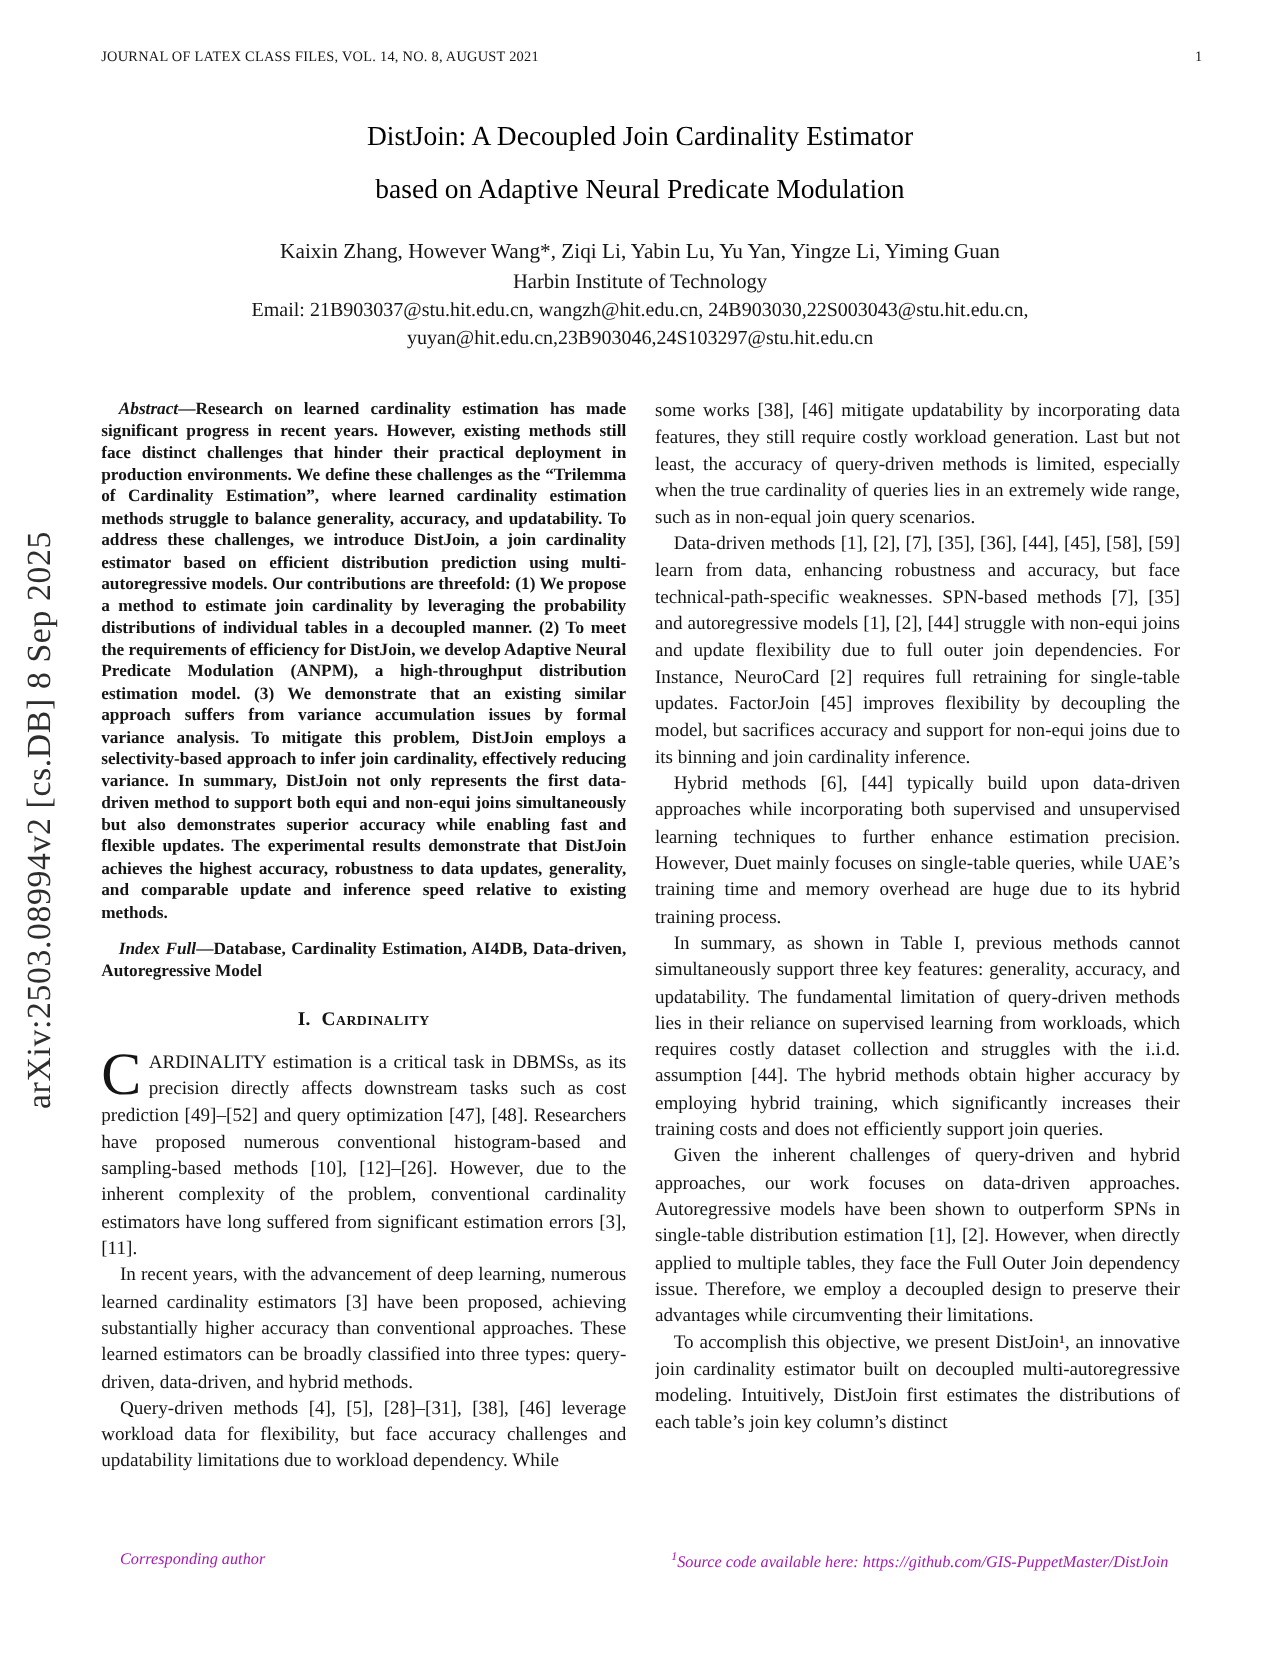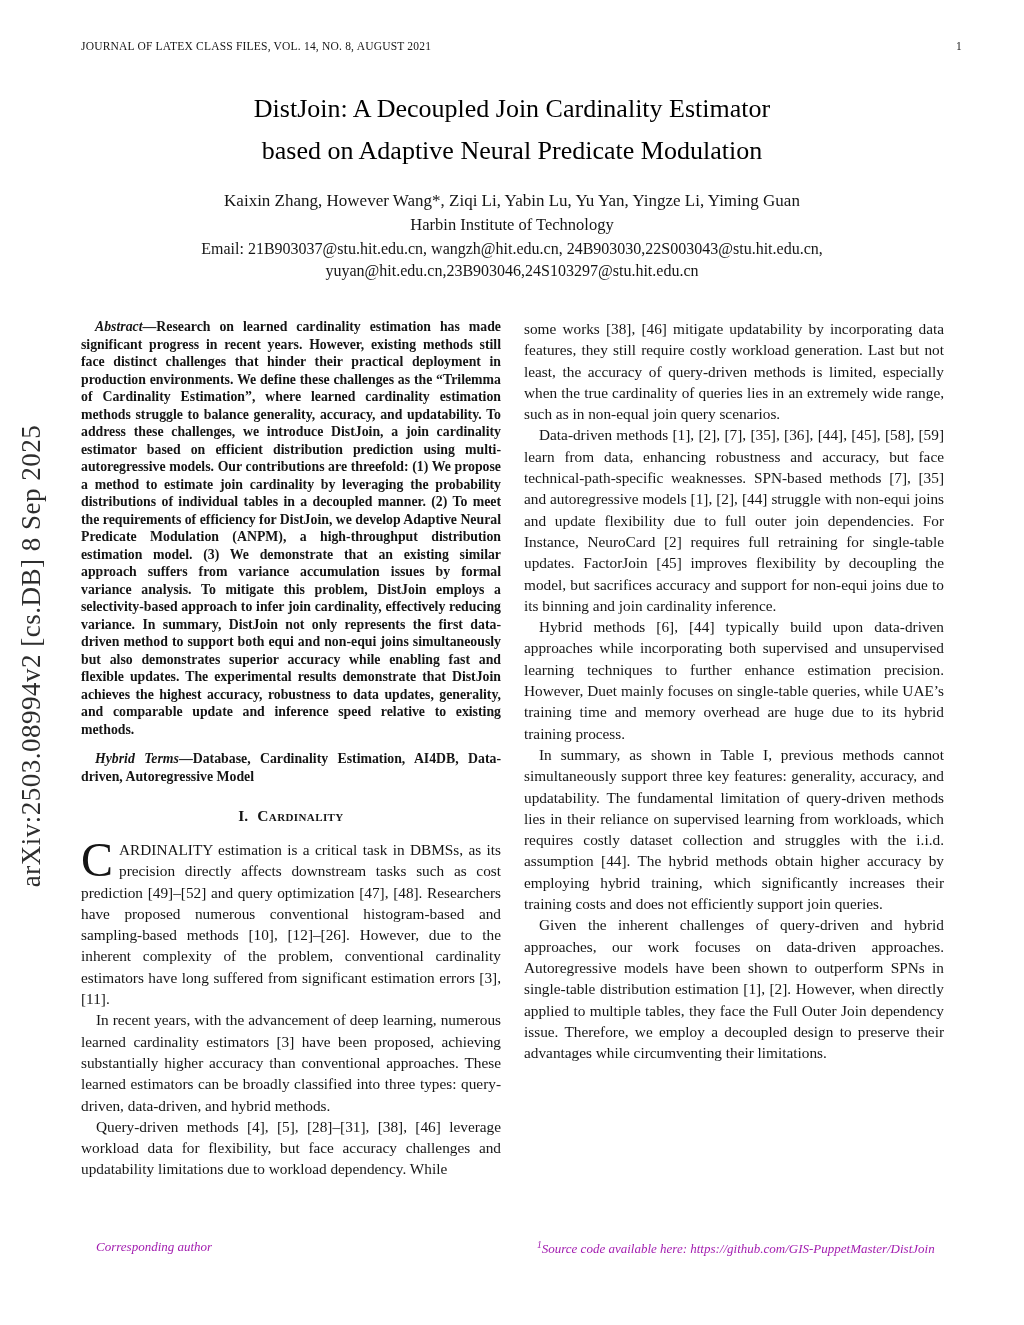--- a/index.html
+++ b/index.html
@@ -23,21 +23,21 @@
     left:16px; top:49.5%;
     transform:translateY(-50%) rotate(180deg);
     writing-mode:vertical-rl;
     font-size:27px;
     color:#2e2e2e;
     letter-spacing:.5px;
     white-space:nowrap;
   }
   .title-block { margin-top:88px; text-align:center; }
   .paper-title {
-    font-size:26px; font-weight:400; line-height:42px;
+    font-size:22px; font-weight:400; line-height:42px;
     color:#000;
   }
   .authors { margin-top:19px; font-size:17px; }
   .affiliation { margin-top:4px; font-size:16.5px; }
   .emails { margin-top:3px; font-size:16px; line-height:22px; }
 
   .columns {
     display:flex; gap:23px;
     margin:36px 80px 0 81px;
     height:905px;
@@ -111,37 +111,38 @@
       <div>Email: 21B903037@stu.hit.edu.cn, wangzh@hit.edu.cn, 24B903030,22S003043@stu.hit.edu.cn,</div>
       <div>yuyan@hit.edu.cn,23B903046,24S103297@stu.hit.edu.cn</div>
     </div>
   </div>
 
   <div class="columns">
 
     <div class="col">
       <p class="abstract"><span class="abstract-label">Abstract</span><span>—</span><span>Research on learned cardinality estimation has made significant progress in recent years. However, existing methods still face distinct challenges that hinder their practical deployment in production environments. We define these challenges as the “Trilemma of Cardinality Estimation”, where learned cardinality estimation methods struggle to balance generality, accuracy, and updatability. To address these challenges, we introduce DistJoin, a join cardinality estimator based on efficient distribution prediction using multi-autoregressive models. Our contributions are threefold: (1) We propose a method to estimate join cardinality by leveraging the probability distributions of individual tables in a decoupled manner. (2) To meet the requirements of efficiency for DistJoin, we develop Adaptive Neural Predicate Modulation (ANPM), a high-throughput distribution estimation model. (3) We demonstrate that an existing similar approach suffers from variance accumulation issues by formal variance analysis. To mitigate this problem, DistJoin employs a selectivity-based approach to infer join cardinality, effectively reducing variance. In summary, DistJoin not only represents the first data-driven method to support both equi and non-equi joins simultaneously but also demonstrates superior accuracy while enabling fast and flexible updates. The experimental results demonstrate that DistJoin achieves the highest accuracy, robustness to data updates, generality, and comparable update and inference speed relative to existing methods.</span></p>
 
-      <p class="index-terms"><span class="index-label">Hybrid Terms</span><span>—</span><span>Database, Cardinality Estimation, AI4DB, Data-driven, Autoregressive Model</span></p>
+      <p class="index-terms"><span class="index-label">Index Full</span><span>—</span><span>Database, Cardinality Estimation, AI4DB, Data-driven, Autoregressive Model</span></p>
 
       <h2 class="section-heading"><span class="num">I.</span><span class="sc">Cardinality</span></h2>
 
       <p class="body-para noindent"><span class="dropcap">C</span><span>ARDINALITY estimation is a critical task in DBMSs, as its precision directly affects downstream tasks such as cost prediction [49]–[52] and query optimization [47], [48]. Researchers have proposed numerous conventional histogram-based and sampling-based methods [10], [12]–[26]. However, due to the inherent complexity of the problem, conventional cardinality estimators have long suffered from significant estimation errors [3], [11].</span></p>
 
       <p class="body-para">In recent years, with the advancement of deep learning, numerous learned cardinality estimators [3] have been proposed, achieving substantially higher accuracy than conventional approaches. These learned estimators can be broadly classified into three types: query-driven, data-driven, and hybrid methods.</p>
 
       <p class="body-para">Query-driven methods [4], [5], [28]–[31], [38], [46] leverage workload data for flexibility, but face accuracy challenges and updatability limitations due to workload dependency. While</p>
     </div>
 
     <div class="col">
       <p class="body-para noindent">some works [38], [46] mitigate updatability by incorporating data features, they still require costly workload generation. Last but not least, the accuracy of query-driven methods is limited, especially when the true cardinality of queries lies in an extremely wide range, such as in non-equal join query scenarios.</p>
       <p class="body-para">Data-driven methods [1], [2], [7], [35], [36], [44], [45], [58], [59] learn from data, enhancing robustness and accuracy, but face technical-path-specific weaknesses. SPN-based methods [7], [35] and autoregressive models [1], [2], [44] struggle with non-equi joins and update flexibility due to full outer join dependencies. For Instance, NeuroCard [2] requires full retraining for single-table updates. FactorJoin [45] improves flexibility by decoupling the model, but sacrifices accuracy and support for non-equi joins due to its binning and join cardinality inference.</p>
       <p class="body-para">Hybrid methods [6], [44] typically build upon data-driven approaches while incorporating both supervised and unsupervised learning techniques to further enhance estimation precision. However, Duet mainly focuses on single-table queries, while UAE’s training time and memory overhead are huge due to its hybrid training process.</p>
       <p class="body-para">In summary, as shown in Table I, previous methods cannot simultaneously support three key features: generality, accuracy, and updatability. The fundamental limitation of query-driven methods lies in their reliance on supervised learning from workloads, which requires costly dataset collection and struggles with the i.i.d. assumption [44]. The hybrid methods obtain higher accuracy by employing hybrid training, which significantly increases their training costs and does not efficiently support join queries.</p>
       <p class="body-para">Given the inherent challenges of query-driven and hybrid approaches, our work focuses on data-driven approaches. Autoregressive models have been shown to outperform SPNs in single-table distribution estimation [1], [2]. However, when directly applied to multiple tables, they face the Full Outer Join dependency issue. Therefore, we employ a decoupled design to preserve their advantages while circumventing their limitations.</p>
+      <p class="body-para">To accomplish this objective, we present DistJoin¹, an innovative join cardinality estimator built on decoupled multi-autoregressive modeling. Intuitively, DistJoin first estimates the distributions of each table’s join key column’s distinct</p>
     </div>
 
   </div>
 
   <div class="footnote footnote-left">Corresponding author</div>
 
   <div class="footnote footnote-right"><sup>1</sup><span>Source code available here: https://github.com/GIS-PuppetMaster/DistJoin</span></div>
 
 </div>
 

